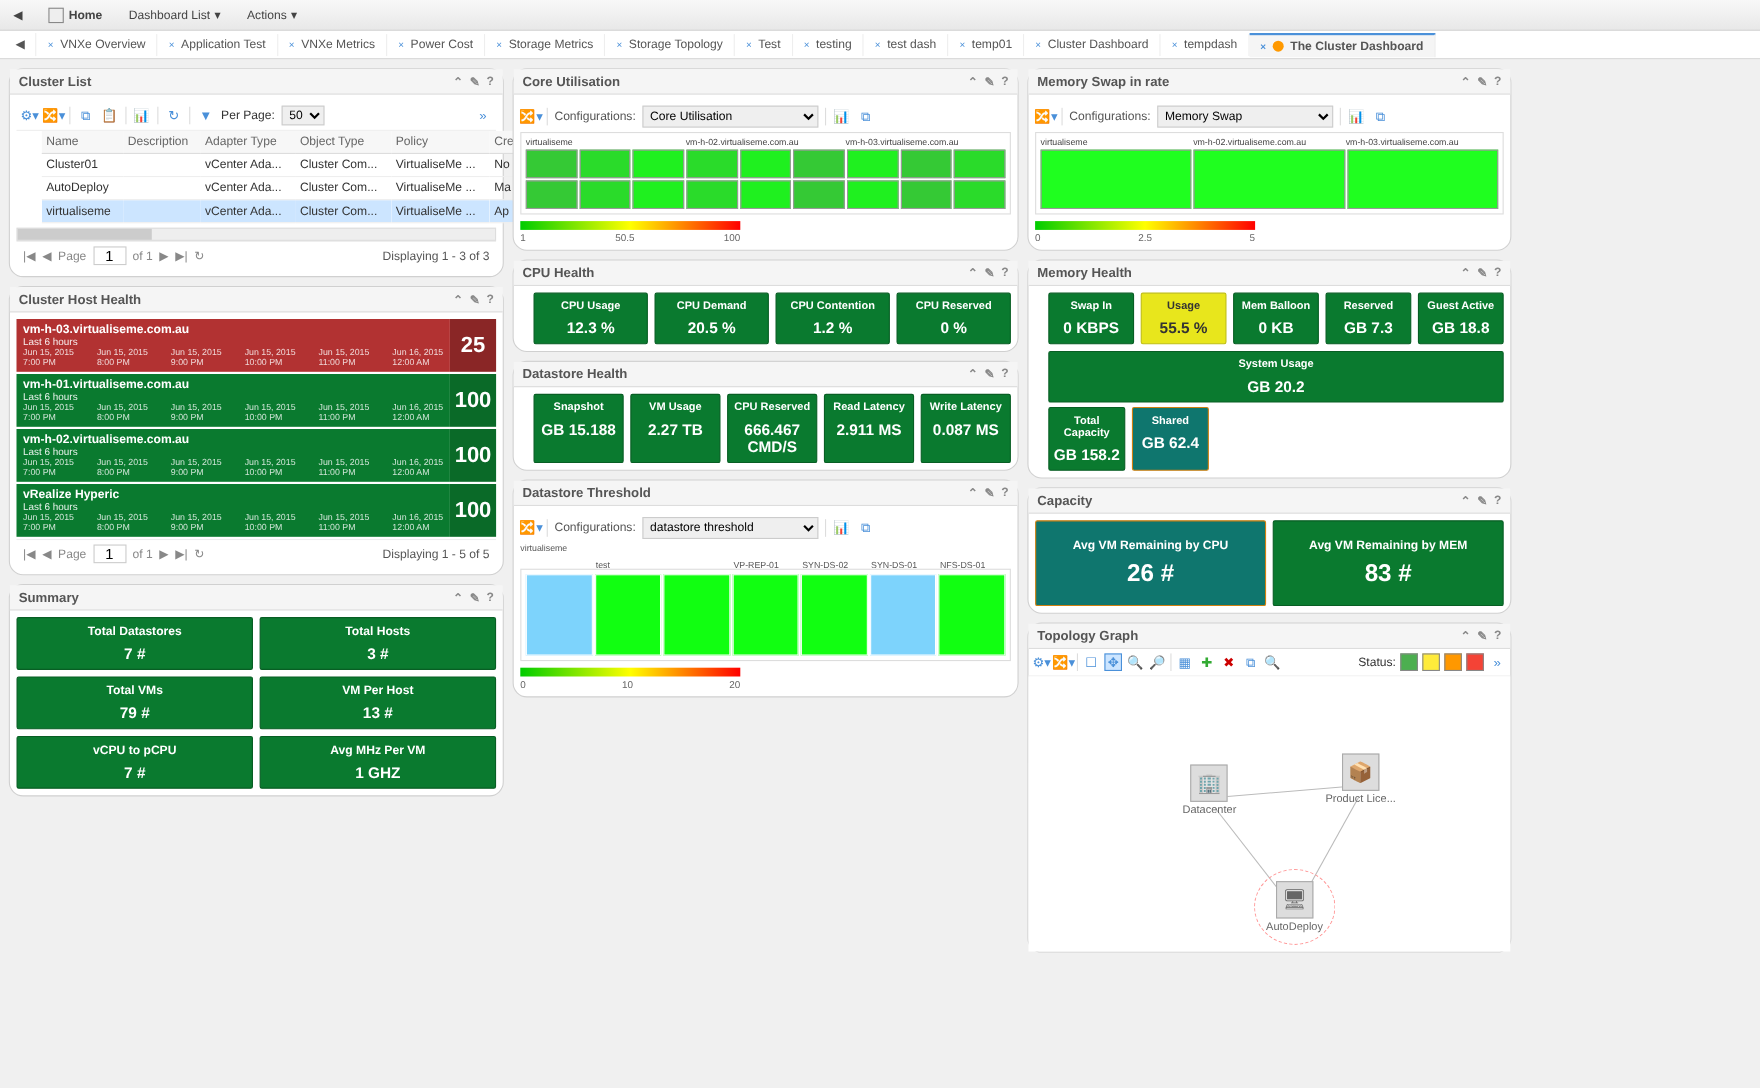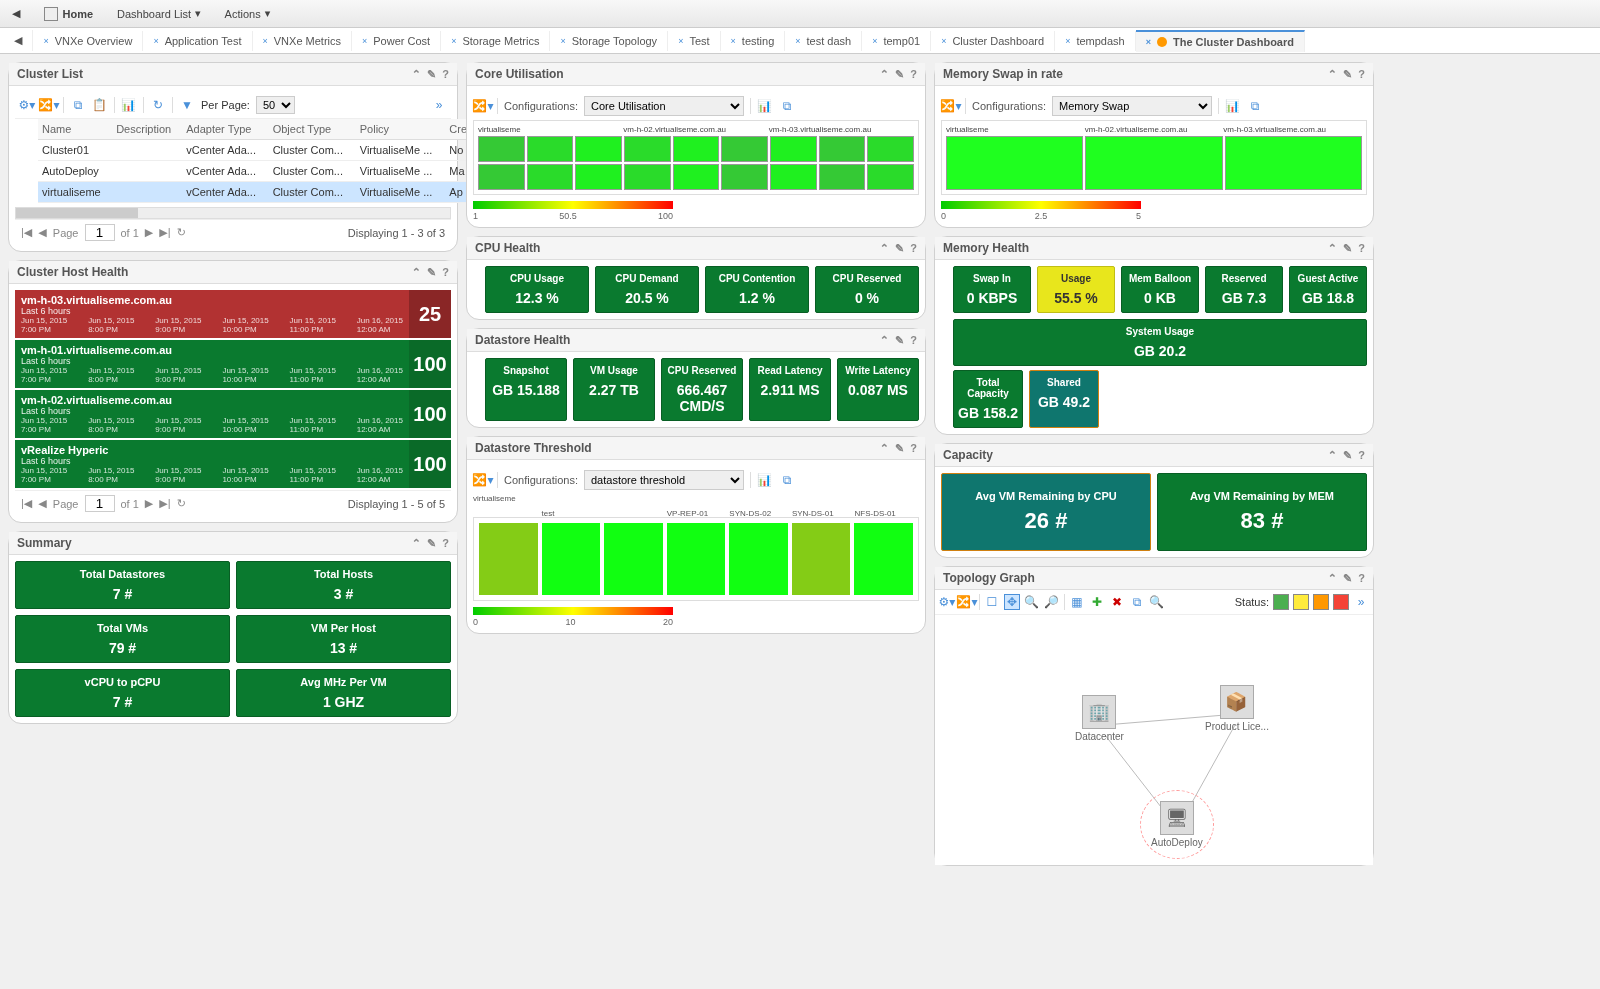--- a/index.html
+++ b/index.html
@@ -71,21 +71,21 @@
 .hm-cell.g1 { background:#35c935; }
 .hm-cell.g2 { background:#2adb2a; }
 .hm-cell.g3 { background:#1ff01f; }
 .legend { margin-top:6px; }
 .legend-bar { height:8px; background: linear-gradient(to right, #0c0, #ff0 50%, #f00); width:200px; }
 .legend-ticks { display:flex; justify-content:space-between; width:200px; font-size:9px; color:#666; margin-top:2px; }
 
 
 .ds-cells { display:flex; gap:2px; height:84px; border:1px solid #ddd; padding:4px; }
 .ds-col { flex:1; border:1px solid #fff; position:relative; }
-.ds-col.red { background:#84cc16; }
+.ds-col.red { background:#7dd3fc; }
 .ds-col.green { background:#11ff11; }
 .ds-col .lab { position:absolute; top:-14px; left:0; font-size:8px; color:#555; white-space:nowrap; }
 .ds-wrap { margin-top:14px; }
 
 
 .topo-tb { display:flex; align-items:center; gap:4px; padding:4px; border-bottom:1px solid #eee; font-size:11px; }
 .status-chip { width:16px; height:16px; border:1px solid #888; display:inline-block; }
 .sc-g { background:#4caf50; }
 .sc-y { background:#ffeb3b; }
 .sc-o { background:#ff9800; }
@@ -598,21 +598,21 @@
         <div class="tiles" id="mem-r1" style="margin-bottom:4px">
             <div class="tile green "><span class="lbl">Swap In</span><span class="val">0 KBPS</span></div>
             <div class="tile yellow "><span class="lbl">Usage</span><span class="val">55.5 %</span></div>
             <div class="tile green "><span class="lbl">Mem Balloon</span><span class="val">0 KB</span></div>
             <div class="tile green "><span class="lbl">Reserved</span><span class="val">GB 7.3</span></div>
             <div class="tile green "><span class="lbl">Guest Active</span><span class="val">GB 18.8</span></div>
             <div class="tile green "><span class="lbl">System Usage</span><span class="val">GB 20.2</span></div>
           </div>
         <div class="tiles" id="mem-r2" style="justify-content:flex-start">
             <div class="tile green" style="flex:0 0 64px"><span class="lbl">Total Capacity</span><span class="val">GB 158.2</span></div>
-            <div class="tile orange" style="flex:0 0 64px"><span class="lbl">Shared</span><span class="val">GB 49.2</span></div>
+            <div class="tile orange" style="flex:0 0 64px"><span class="lbl">Shared</span><span class="val">GB 62.4</span></div>
           </div>
       </div>
     </div>
 
     <div class="panel">
       <div class="panel-hd">
         <span>Capacity</span>
         <span class="ctrls">
             <span>⌃</span>
             <span>✎</span>

